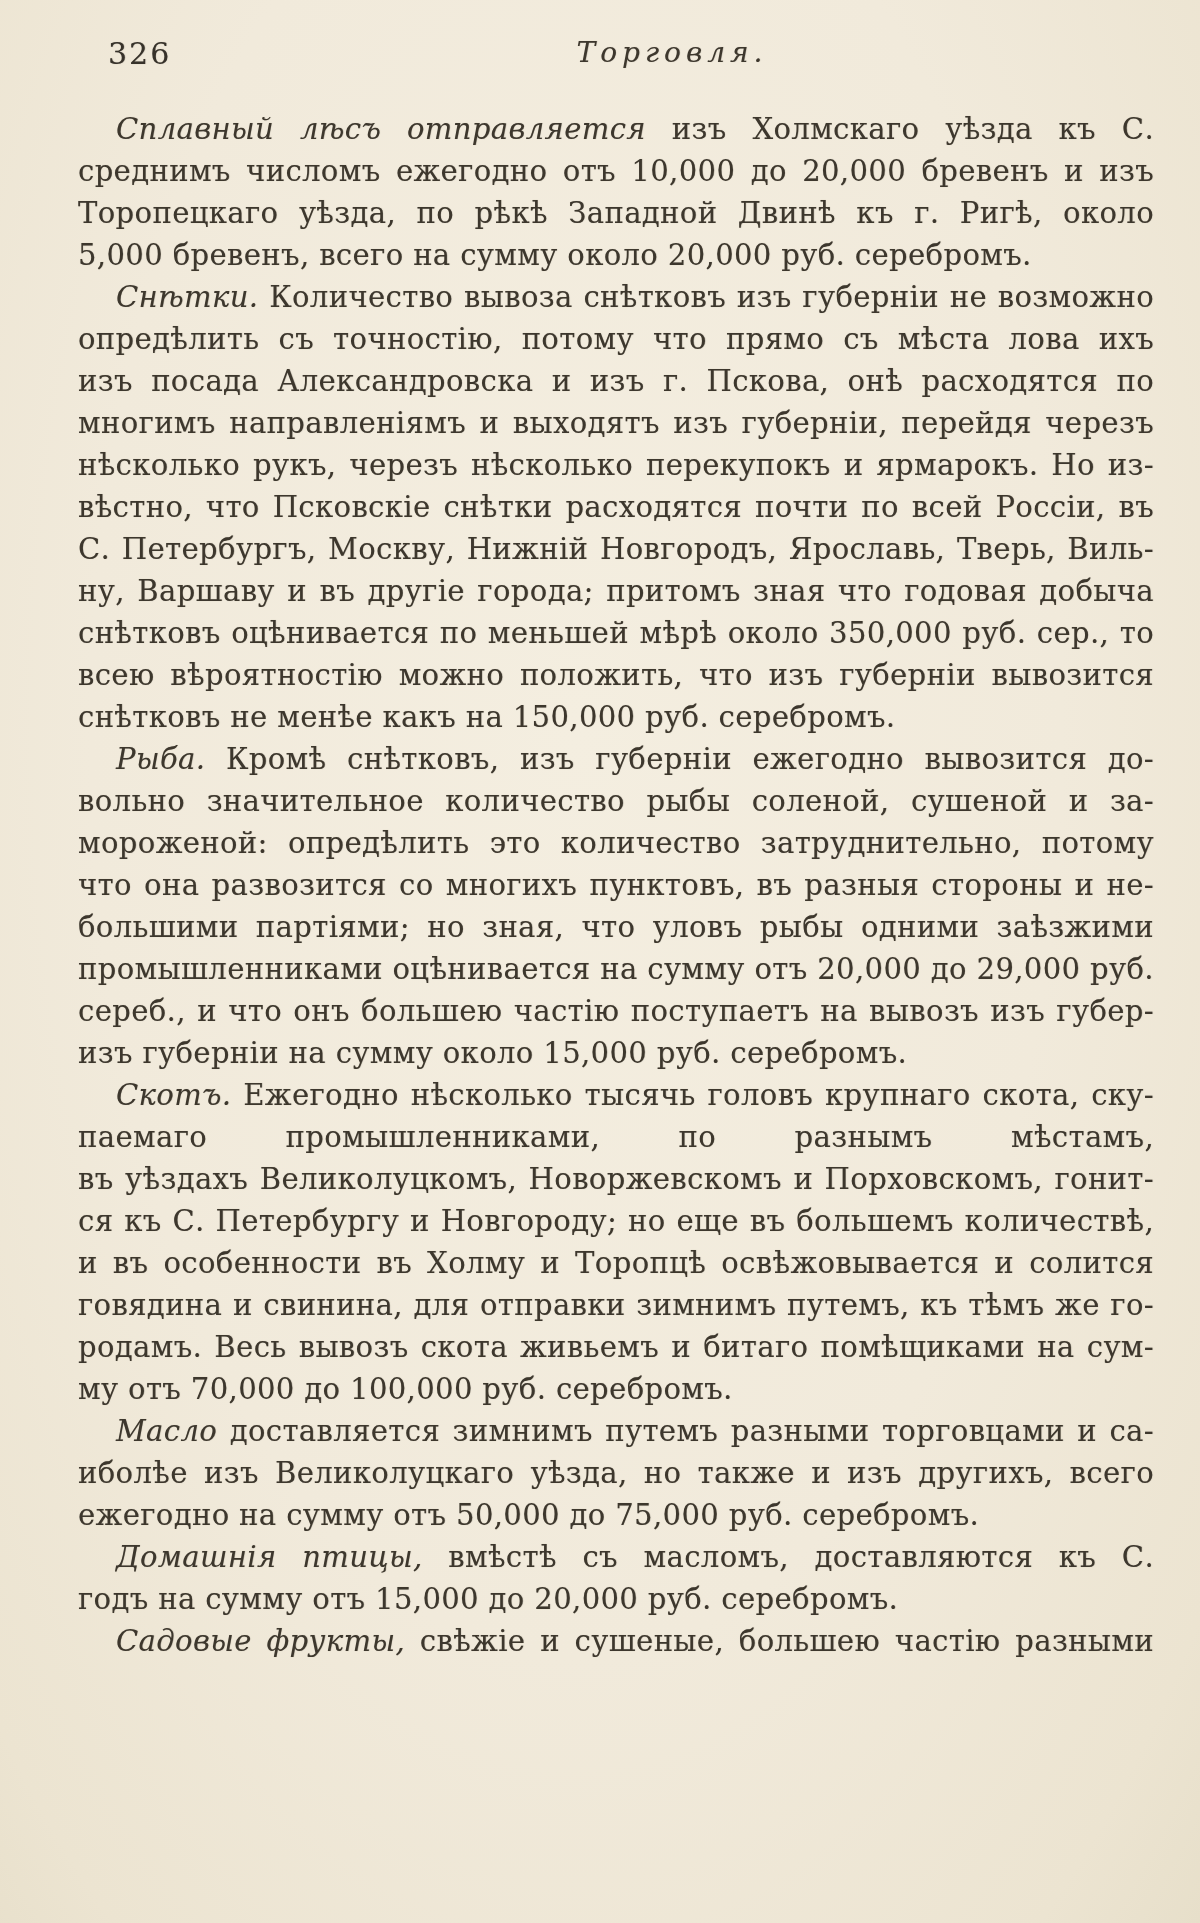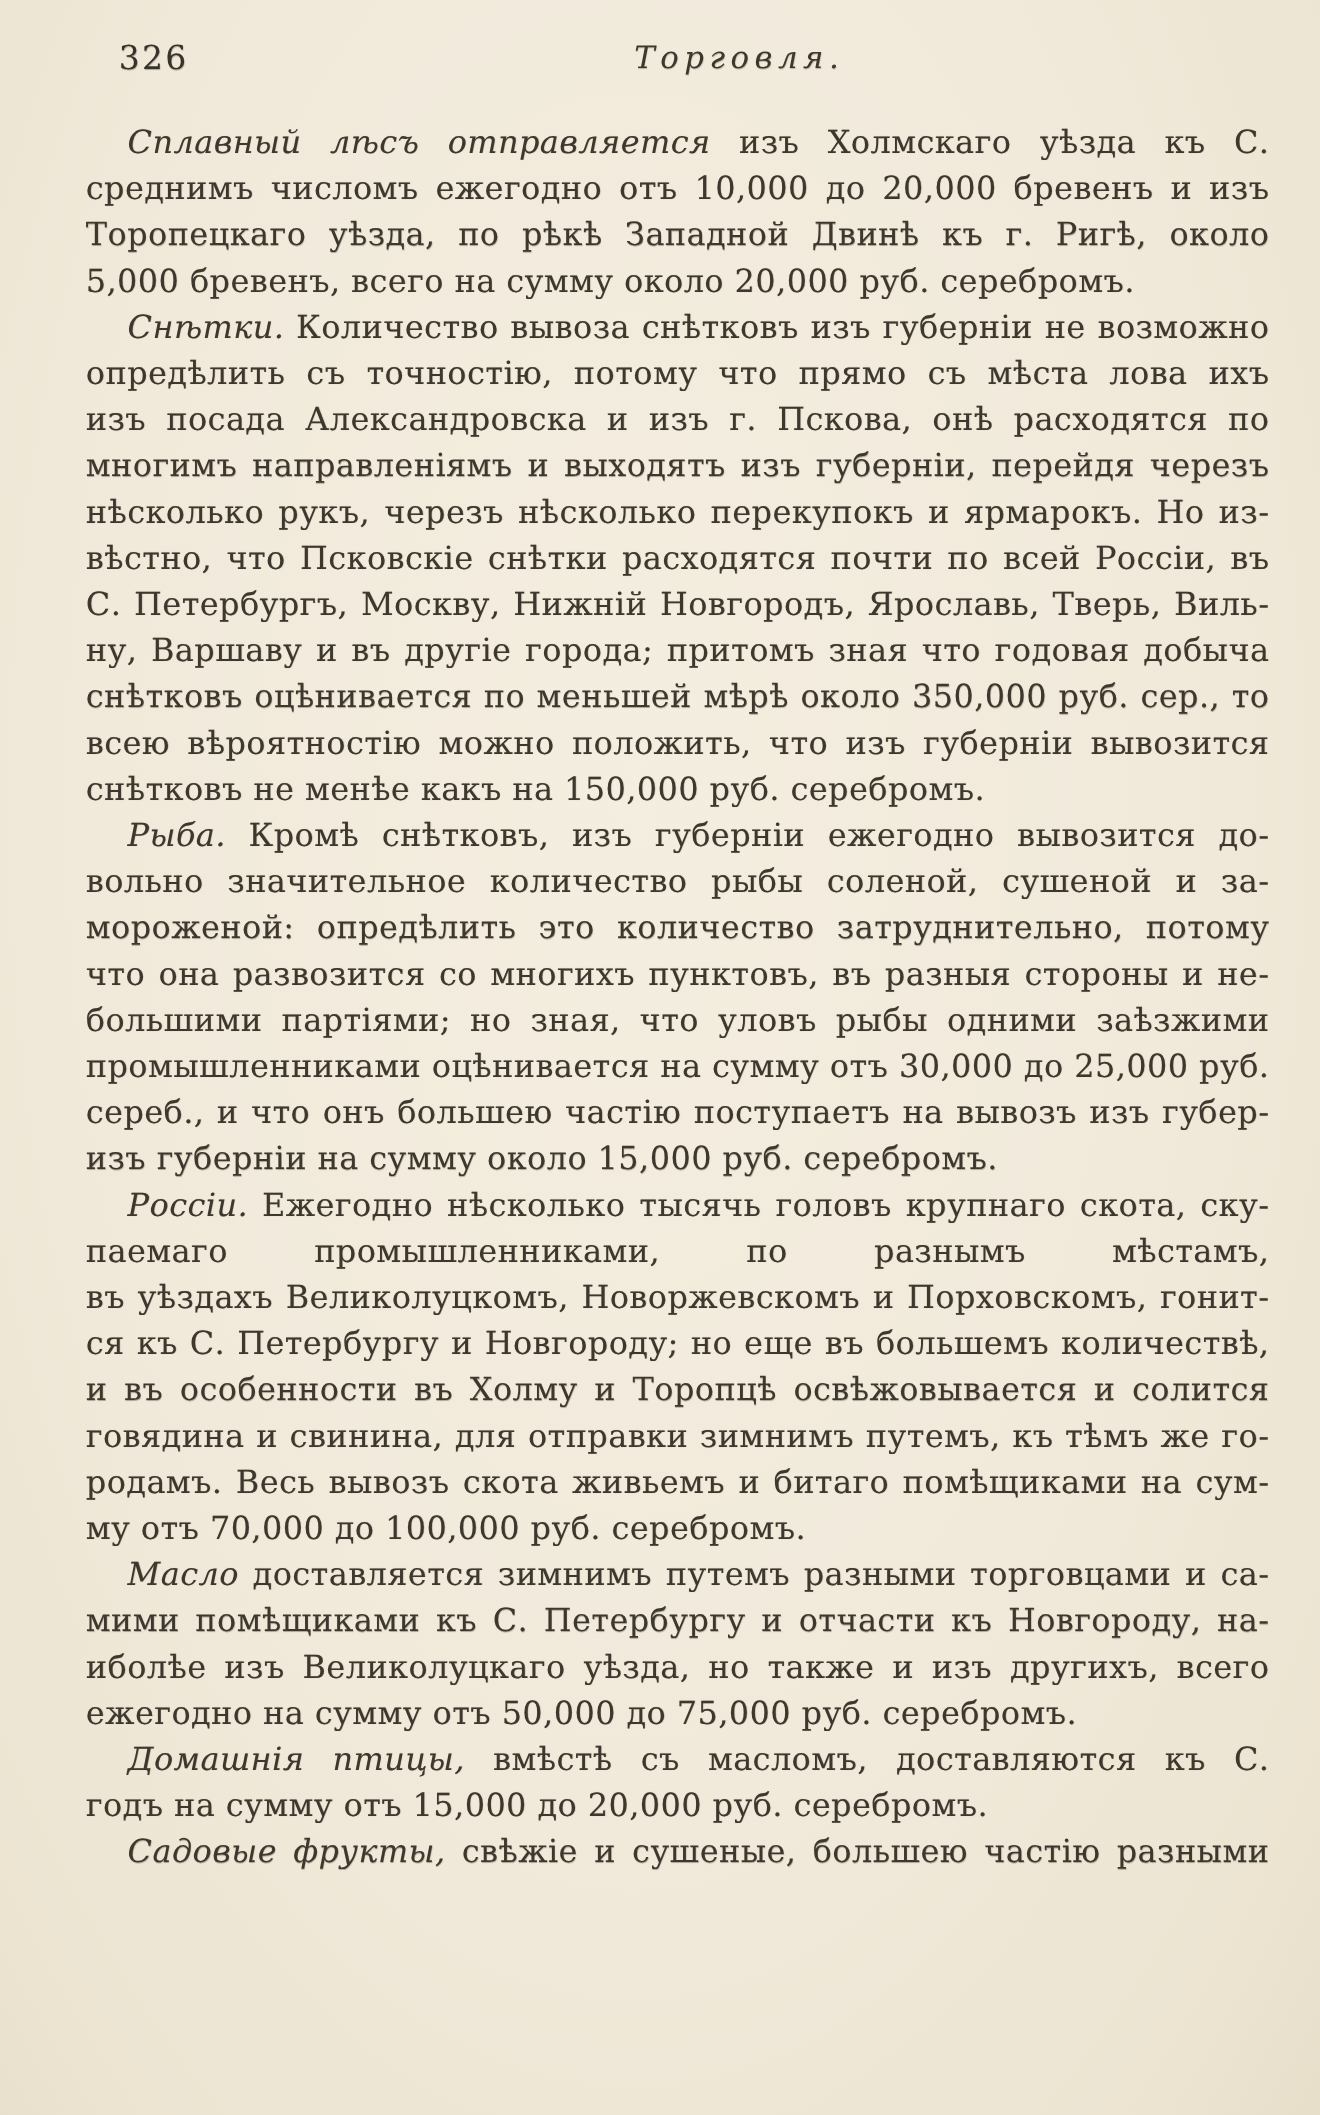--- a/index.html
+++ b/index.html
@@ -98,37 +98,36 @@
         <div class="line just"><span>снѣтковъ оцѣнивается по меньшей мѣрѣ около 350,000 руб. сер., то со</span></div>
         <div class="line just"><span>всею вѣроятностію можно положить, что изъ губерніи вывозится</span></div>
         <div class="line"><span>снѣтковъ не менѣе какъ на 150,000 руб. серебромъ.</span></div>
       </div>
       <div class="para">
         <div class="line just indent"><span class="lead">Рыба.</span><span> Кромѣ снѣтковъ, изъ губерніи ежегодно вывозится до-</span></div>
         <div class="line just"><span>вольно значительное количество рыбы соленой, сушеной и за-</span></div>
         <div class="line just"><span>мороженой: опредѣлить это количество затруднительно, потому</span></div>
         <div class="line just"><span>что она развозится со многихъ пунктовъ, въ разныя стороны и не-</span></div>
         <div class="line just"><span>большими партіями; но зная, что уловъ рыбы одними заѣзжими</span></div>
-        <div class="line just"><span>промышленниками оцѣнивается на сумму отъ 30,000 до 25,000 руб.</span></div>
+        <div class="line just"><span>промышленниками оцѣнивается на сумму отъ 20,000 до 29,000 руб.</span></div>
         <div class="line just"><span>сереб., и что онъ большею частію поступаетъ на вывозъ изъ губер-</span></div>
         <div class="line"><span>изъ губерніи на сумму около 15,000 руб. серебромъ.</span></div>
       </div>
       <div class="para">
-        <div class="line just indent"><span class="lead">Россіи.</span><span> Ежегодно нѣсколько тысячь головъ крупнаго скота, ску-</span></div>
+        <div class="line just indent"><span class="lead">Скотъ.</span><span> Ежегодно нѣсколько тысячь головъ крупнаго скота, ску-</span></div>
         <div class="line just"><span>паемаго промышленниками, по разнымъ мѣстамъ, преимущественно</span></div>
         <div class="line just"><span>въ уѣздахъ Великолуцкомъ, Новоржевскомъ и Порховскомъ, гонит-</span></div>
         <div class="line just"><span>ся къ С. Петербургу и Новгороду; но еще въ большемъ количествѣ,</span></div>
         <div class="line just"><span>и въ особенности въ Холму и Торопцѣ освѣжовывается и солится</span></div>
         <div class="line just"><span>говядина и свинина, для отправки зимнимъ путемъ, къ тѣмъ же го-</span></div>
         <div class="line just"><span>родамъ. Весь вывозъ скота живьемъ и битаго помѣщиками на сум-</span></div>
         <div class="line"><span>му отъ 70,000 до 100,000 руб. серебромъ.</span></div>
       </div>
       <div class="para">
         <div class="line just indent"><span class="lead">Масло</span><span> доставляется зимнимъ путемъ разными торговцами и са-</span></div>
-        <div class="line just"><span>мими помѣщиками къ С. Петербургу и отчасти къ Новгороду, на-</span></div>
         <div class="line just"><span>иболѣе изъ Великолуцкаго уѣзда, но также и изъ другихъ, всего</span></div>
         <div class="line"><span>ежегодно на сумму отъ 50,000 до 75,000 руб. серебромъ.</span></div>
       </div>
       <div class="para">
         <div class="line just indent"><span class="lead">Домашнія птицы,</span><span> вмѣстѣ съ масломъ, доставляются къ С. Петер-</span></div>
         <div class="line"><span>годъ на сумму отъ 15,000 до 20,000 руб. серебромъ.</span></div>
       </div>
       <div class="para">
         <div class="line just indent"><span class="lead">Садовые фрукты,</span><span> свѣжіе и сушеные, большею частію разными</span></div>
       </div>

